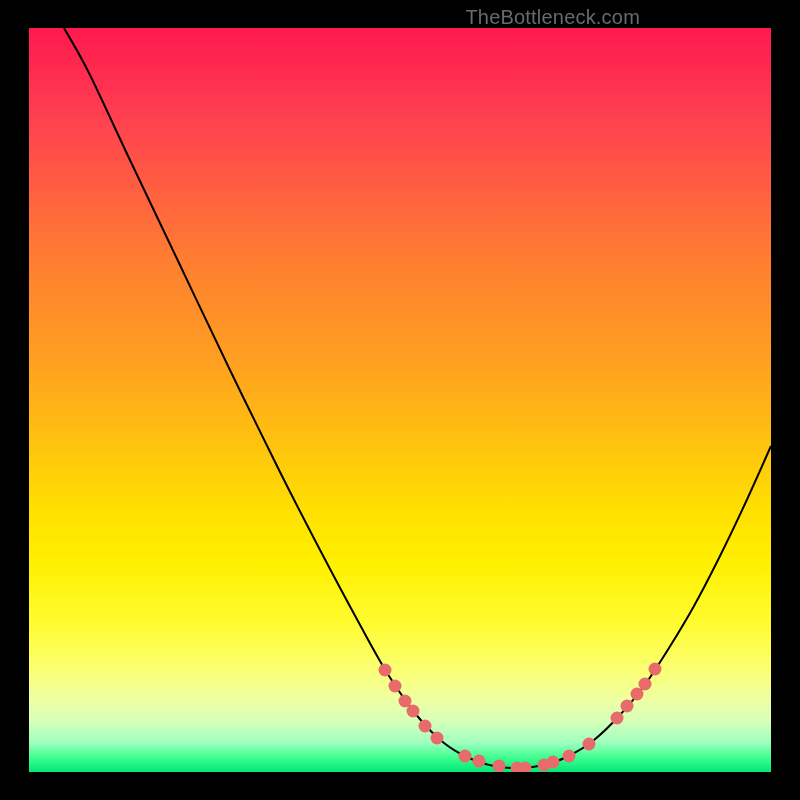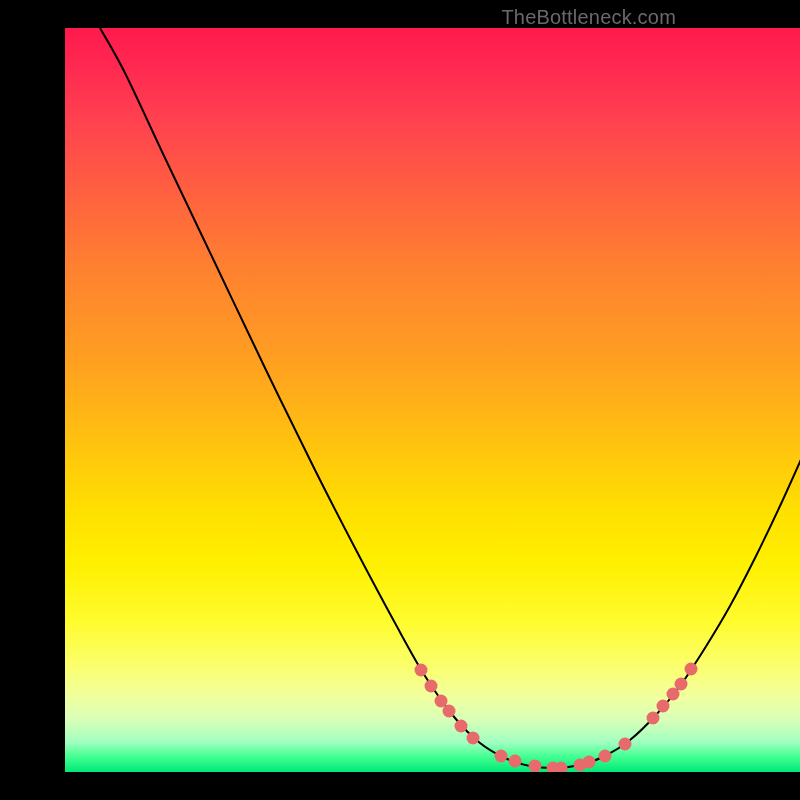--- a/index.html
+++ b/index.html
@@ -2,21 +2,20 @@
 <html><head>
 <meta charset="utf-8">
 <style>
   * { margin: 0; padding: 0; box-sizing: border-box; }
   html, body { width: 800px; height: 800px; overflow: hidden; background: #000; }
   .chart-container {
     position: relative;
     width: 672px;
     height: 800px;
     background: #000;
-    margin-left: 36px;
   }
   .plot-area {
     position: absolute;
     left: 29px;
     top: 28px;
     width: 742px;
     height: 744px;
     background: linear-gradient(to bottom,
       #ff1a4d 0%,
       #ff2850 5%,

